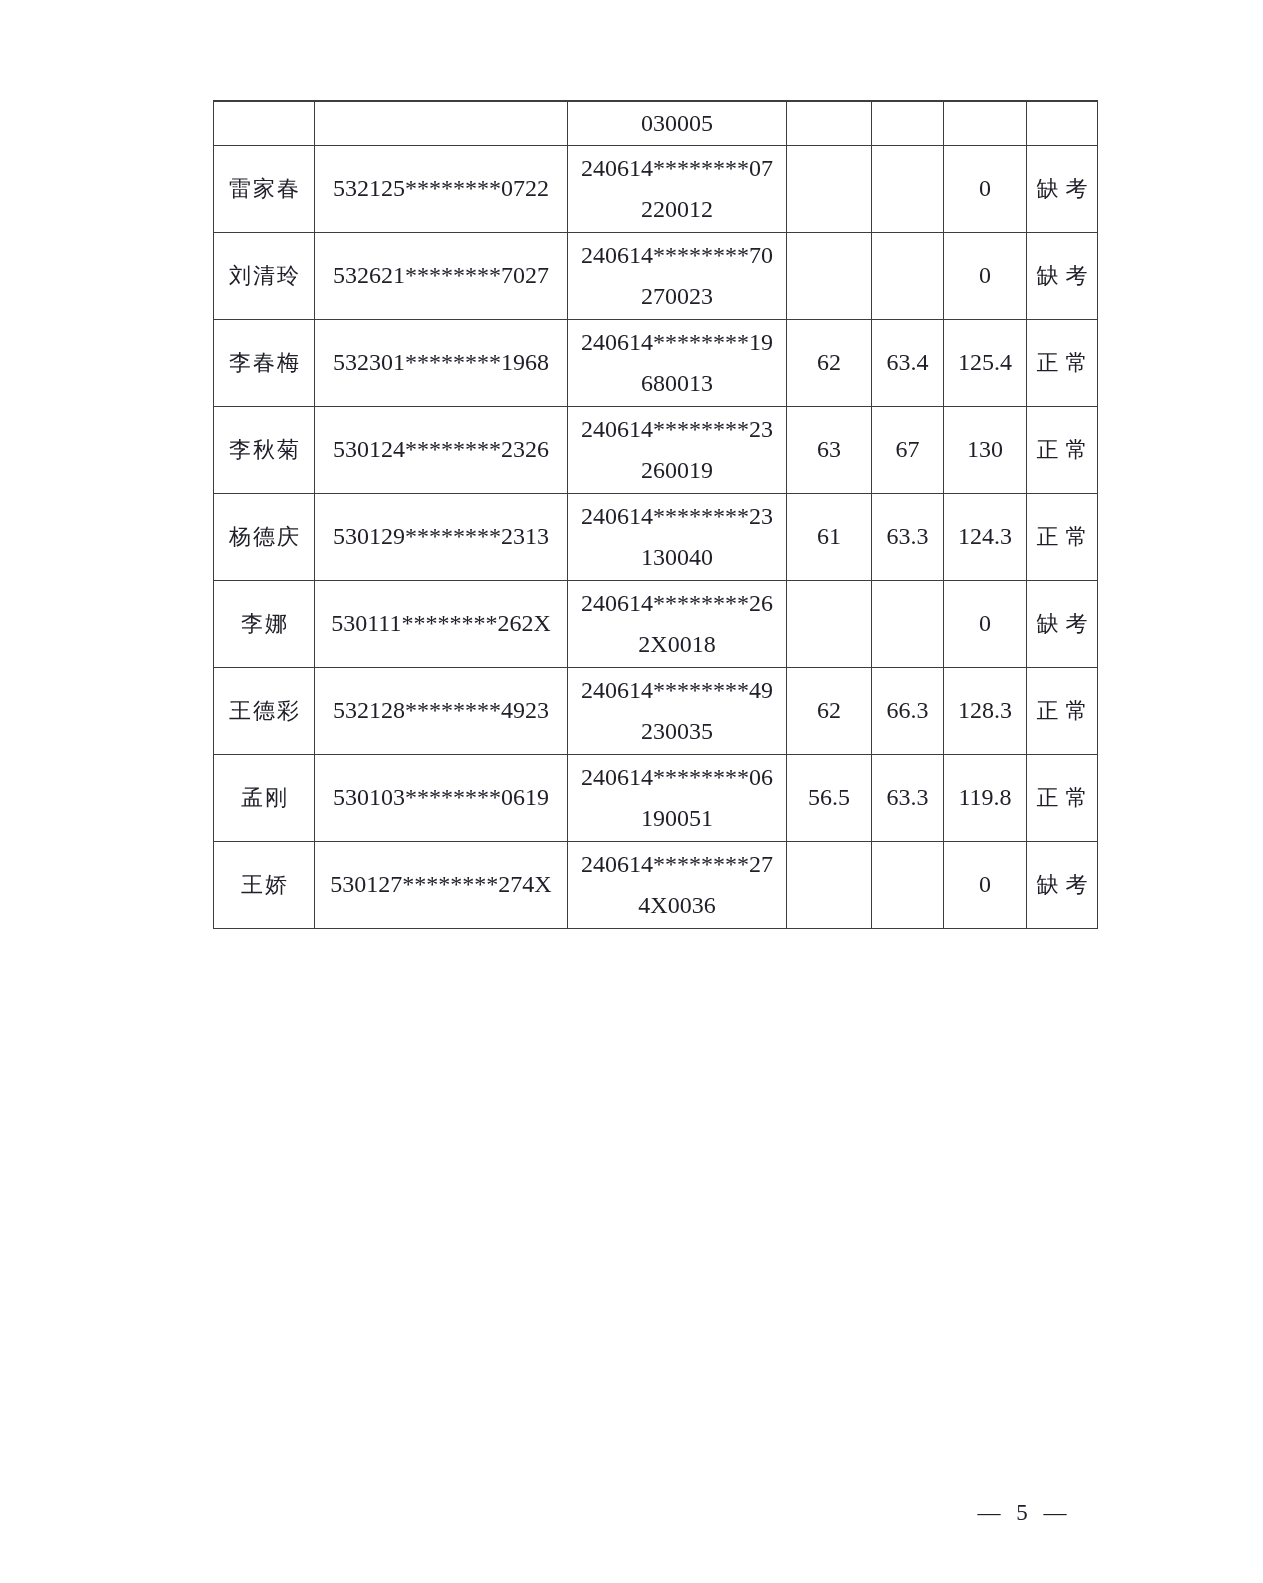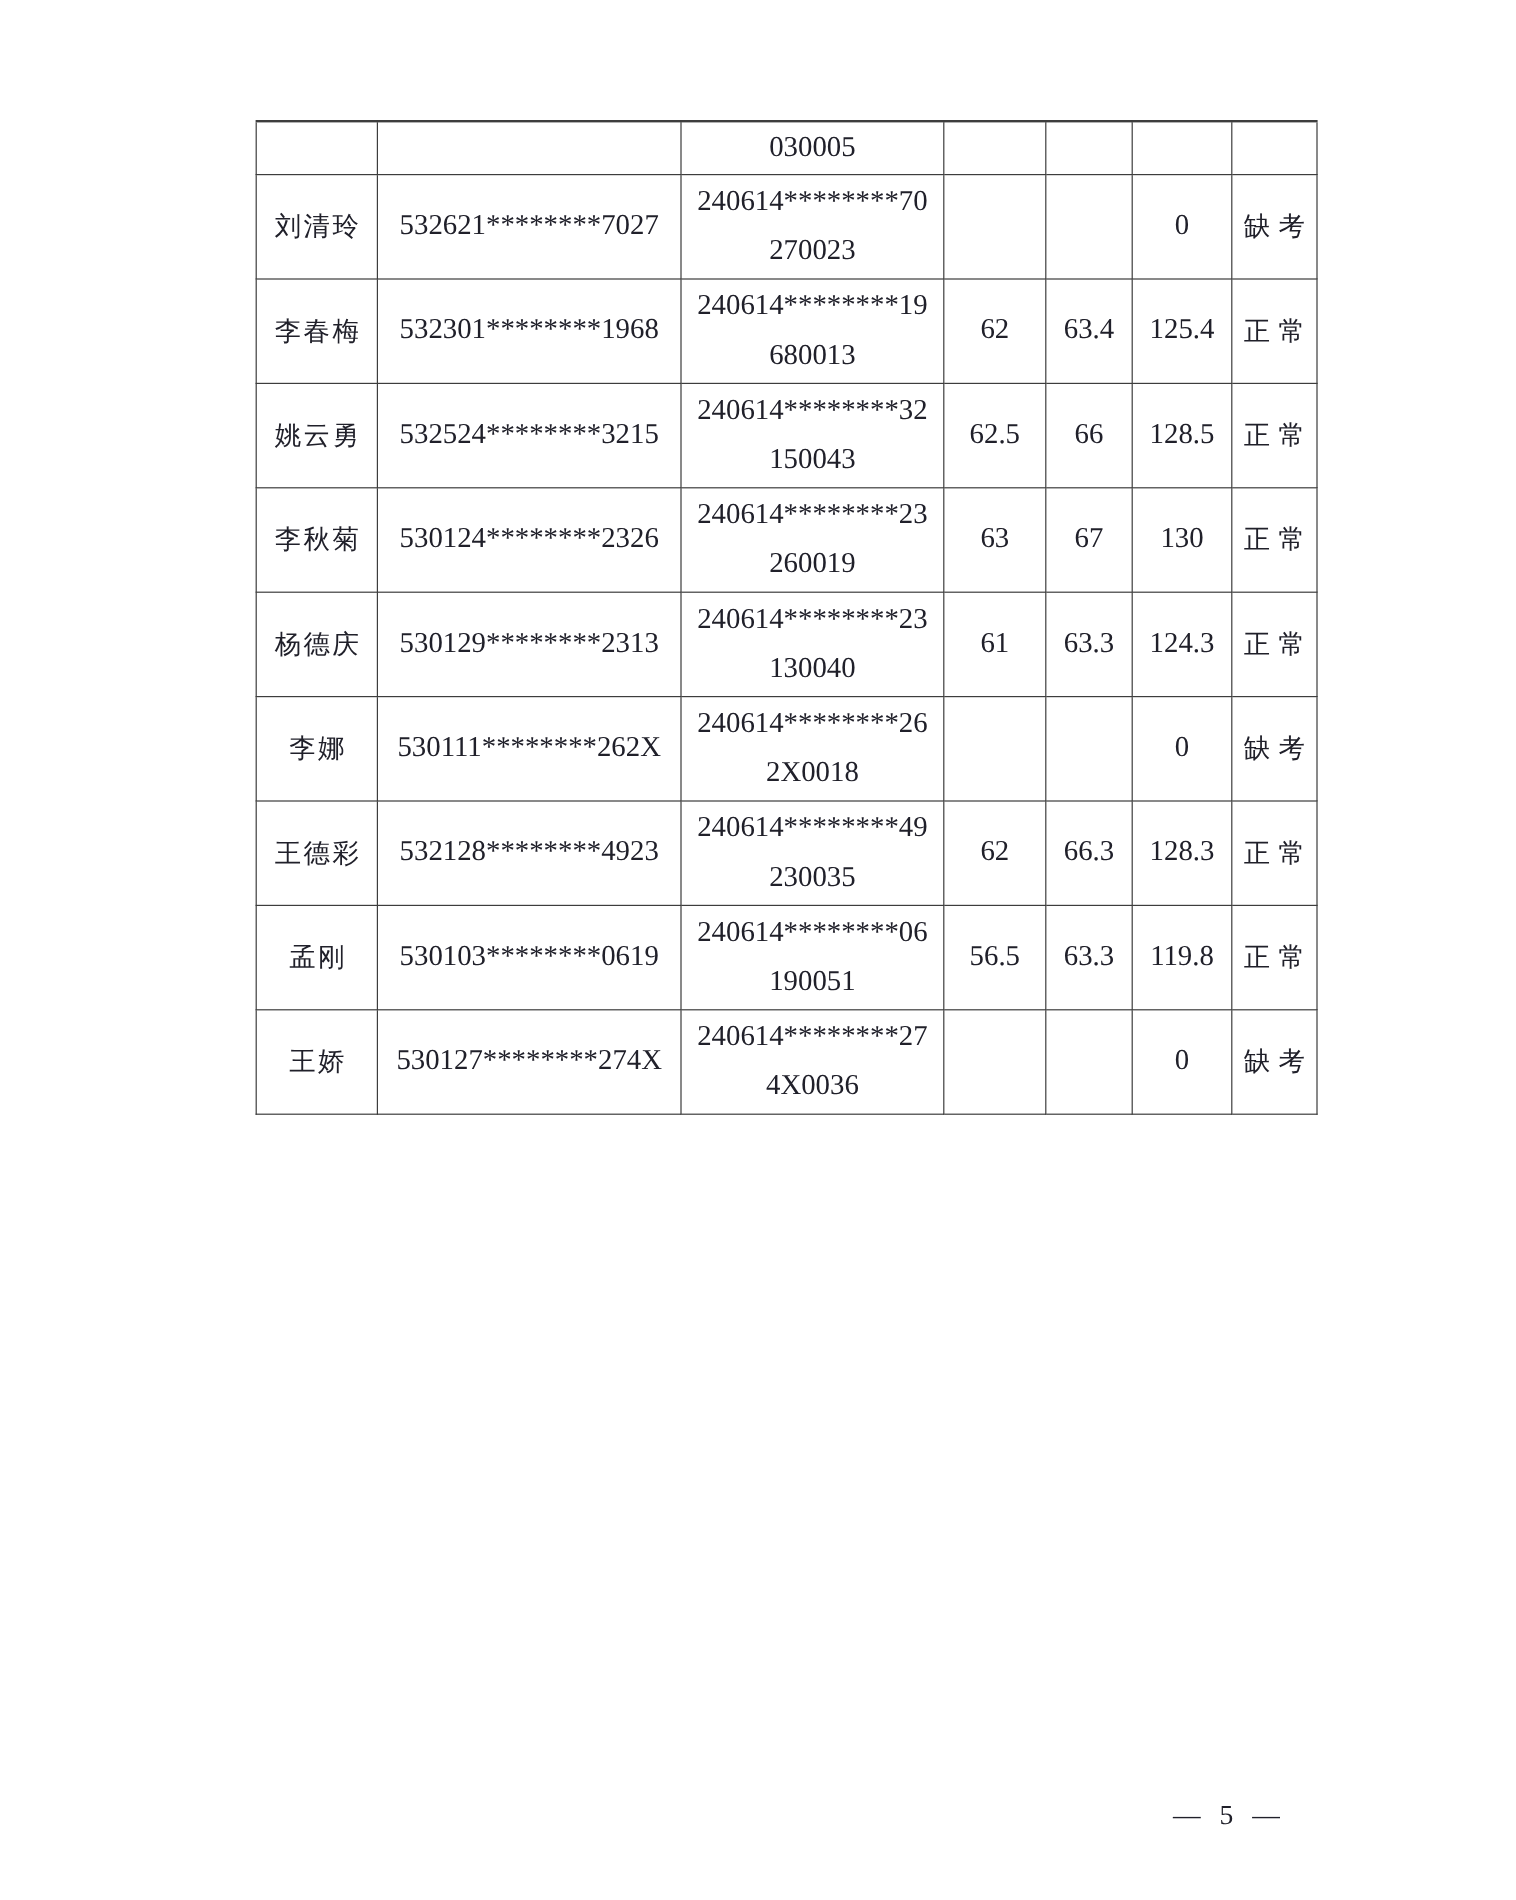--- a/index.html
+++ b/index.html
@@ -94,20 +94,32 @@
     <td class="c-exam">
 
       <div class="exam-line">030005</div>
     </td>
     <td class="c-s1"></td>
     <td class="c-s2"></td>
     <td class="c-total"></td>
     <td class="c-status"></td>
   </tr>
 
+  <tr class="data-row">
+    <td class="c-name">雷家春</td>
+    <td class="c-id">532125********0722</td>
+    <td class="c-exam">
+      <div class="exam-line">240614********07</div>
+      <div class="exam-line">220012</div>
+    </td>
+    <td class="c-s1"></td>
+    <td class="c-s2"></td>
+    <td class="c-total">0</td>
+    <td class="c-status">缺考</td>
+  </tr>
 
 
   <tr class="data-row">
     <td class="c-name">刘清玲</td>
     <td class="c-id">532621********7027</td>
     <td class="c-exam">
       <div class="exam-line">240614********70</div>
       <div class="exam-line">270023</div>
     </td>
     <td class="c-s1"></td>
@@ -124,32 +136,20 @@
       <div class="exam-line">240614********19</div>
       <div class="exam-line">680013</div>
     </td>
     <td class="c-s1">62</td>
     <td class="c-s2">63.4</td>
     <td class="c-total">125.4</td>
     <td class="c-status">正常</td>
   </tr>
 
 
-  <tr class="data-row">
-    <td class="c-name">姚云勇</td>
-    <td class="c-id">532524********3215</td>
-    <td class="c-exam">
-      <div class="exam-line">240614********32</div>
-      <div class="exam-line">150043</div>
-    </td>
-    <td class="c-s1">62.5</td>
-    <td class="c-s2">66</td>
-    <td class="c-total">128.5</td>
-    <td class="c-status">正常</td>
-  </tr>
 
   <tr class="data-row">
     <td class="c-name">李秋菊</td>
     <td class="c-id">530124********2326</td>
     <td class="c-exam">
       <div class="exam-line">240614********23</div>
       <div class="exam-line">260019</div>
     </td>
     <td class="c-s1">63</td>
     <td class="c-s2">67</td>

